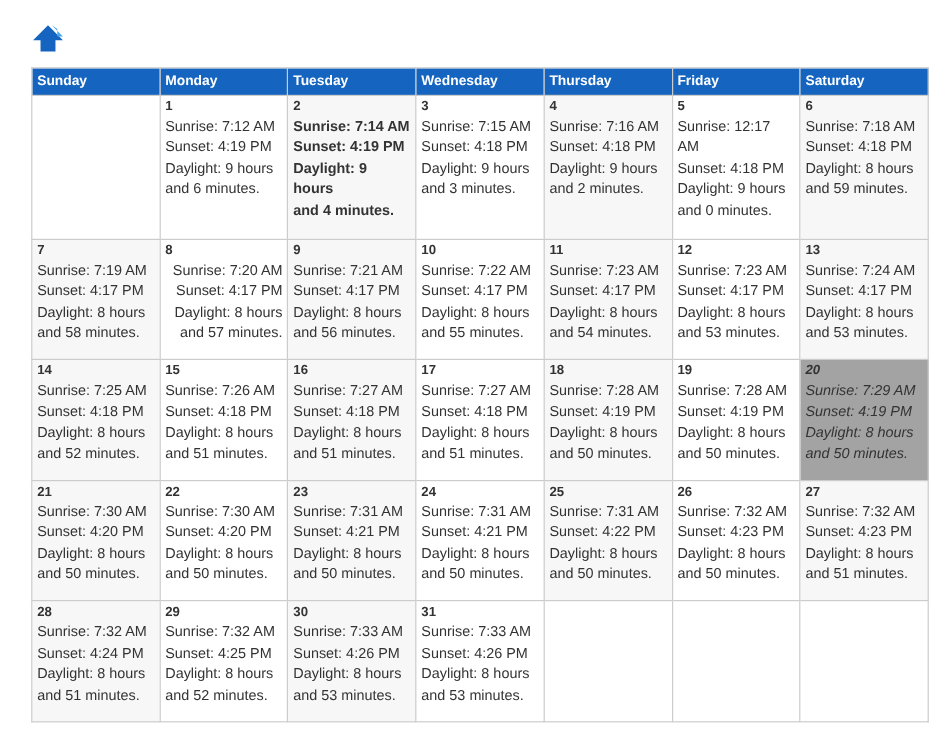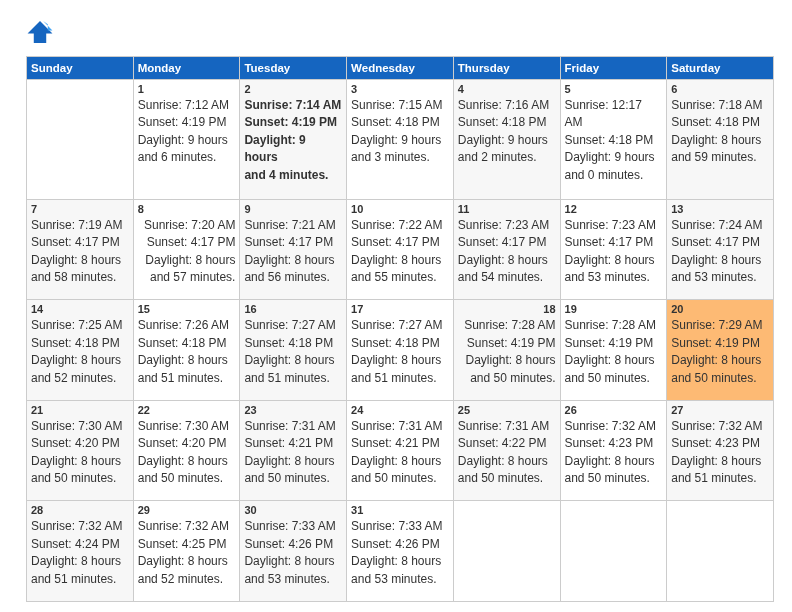--- a/index.html
+++ b/index.html
@@ -246,35 +246,35 @@
 Daylight: 8 hours
 and 51 minutes.</div>
           </td>
           <td>
             <span class="day-num">17</span>
             <div class="day-info" style="white-space: pre-line;">Sunrise: 7:27 AM
 Sunset: 4:18 PM
 Daylight: 8 hours
 and 51 minutes.</div>
           </td>
-          <td style="background: rgb(247, 247, 247); text-align: right;">
+          <td style="background: rgb(247, 247, 247);">
             <span class="day-num">18</span>
             <div class="day-info" style="white-space: pre-line;">Sunrise: 7:28 AM
 Sunset: 4:19 PM
 Daylight: 8 hours
 and 50 minutes.</div>
           </td>
           <td>
             <span class="day-num">19</span>
             <div class="day-info" style="white-space: pre-line;">Sunrise: 7:28 AM
 Sunset: 4:19 PM
 Daylight: 8 hours
 and 50 minutes.</div>
           </td>
-          <td style="background: #fdba74;">
+          <td style="background: #a3a3a3; font-style: italic;">
             <span class="day-num">20</span>
             <div class="day-info" style="white-space: pre-line;">Sunrise: 7:29 AM
 Sunset: 4:19 PM
 Daylight: 8 hours
 and 50 minutes.</div>
           </td>
         </tr>
         <tr>
           <td style="background: rgb(247, 247, 247);">
             <span class="day-num">21</span>

